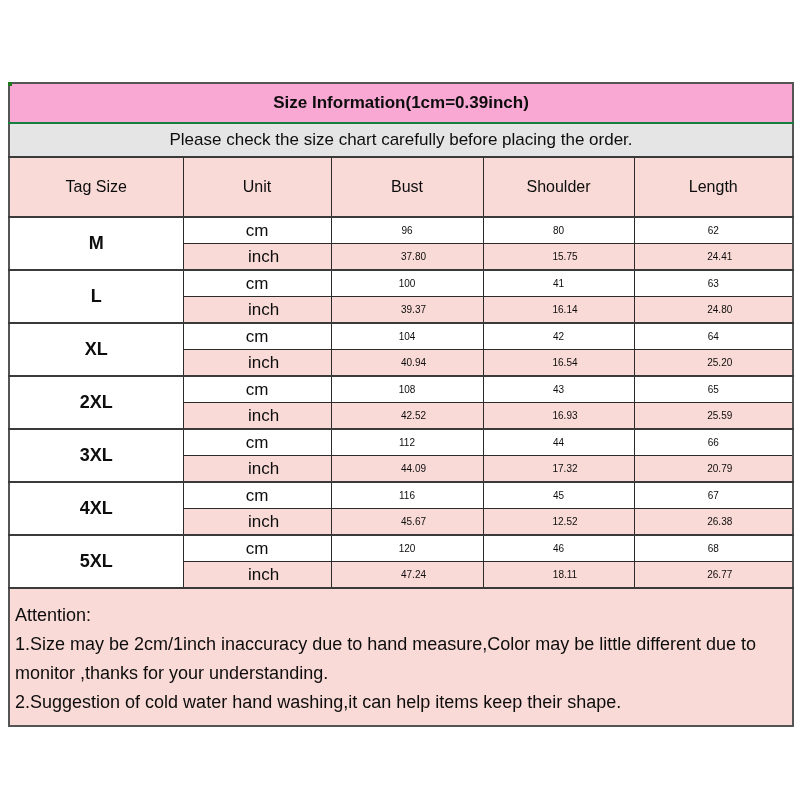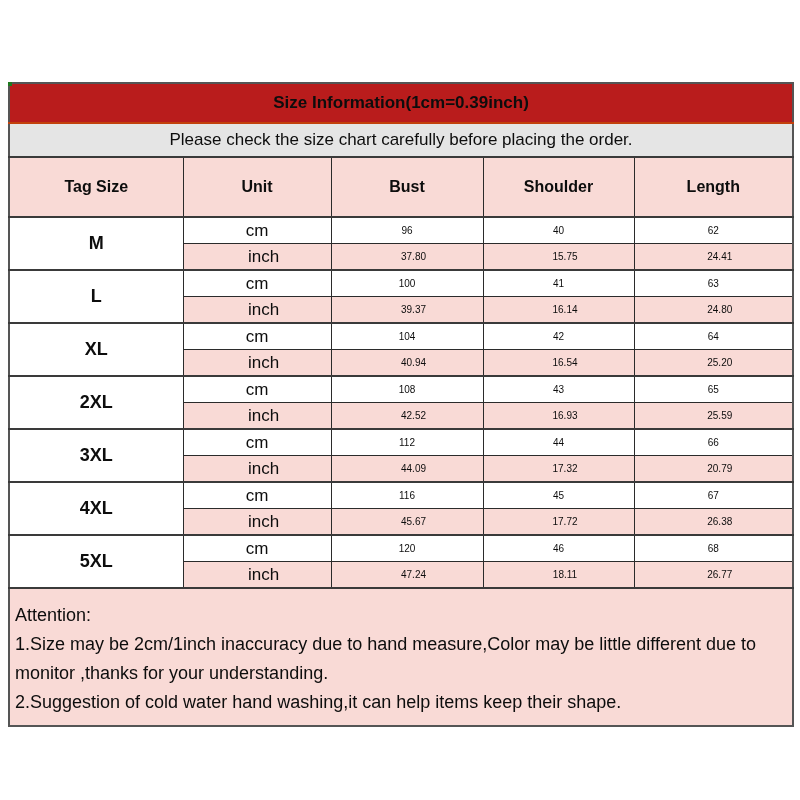--- a/index.html
+++ b/index.html
@@ -34,35 +34,35 @@
   }
   td, th {
     border: 1px solid #2b2b2b;
     text-align: center;
     vertical-align: middle;
     padding: 0;
     overflow: hidden;
   }
   tr.row-title td {
     height: 38px;
-    background: #b91c1c;
+    background: #f9a8d4;
     font-weight: bold;
     font-size: 17px;
-    border-bottom: 2px solid #c2410c;
+    border-bottom: 2px solid #15803d;
   }
   tr.row-subtitle td {
     height: 32px;
     background: #e5e5e5;
     font-size: 17px;
     border-bottom: 2px solid #3a3a3a;
   }
   tr.row-cols th {
     height: 58px;
     background: #f9dad6;
-    font-weight: bold;
+    font-weight: normal;
     font-size: 16px;
     border-bottom: 2px solid #3a3a3a;
     margin-top: 37px;
   }
   tr.cm-row td { height: 25px; background: #ffffff; }
   tr.inch-row td { height: 25px; background: #f9dad6; padding-left: 13px; }
   tr.block-start td { border-top: 2px solid #3a3a3a; }
   td.tag-cell {
     background: #ffffff;
     font-weight: bold;
@@ -107,21 +107,21 @@
         <th>Unit</th>
         <th>Bust</th>
         <th>Shoulder</th>
         <th>Length</th>
       </tr>
 
       <tr class="cm-row block-start">
         <td class="tag-cell" rowspan="2">M</td>
         <td class="unit-cell">cm</td>
         <td class="val-cell">96</td>
-        <td class="val-cell">40</td>
+        <td class="val-cell">80</td>
         <td class="val-cell">62</td>
       </tr>
       <tr class="inch-row">
         <td class="unit-cell">inch</td>
         <td class="val-cell">37.80</td>
         <td class="val-cell">15.75</td>
         <td class="val-cell">24.41</td>
       </tr>
 
       <tr class="cm-row block-start">
@@ -183,21 +183,21 @@
       <tr class="cm-row block-start">
         <td class="tag-cell" rowspan="2">4XL</td>
         <td class="unit-cell">cm</td>
         <td class="val-cell">116</td>
         <td class="val-cell">45</td>
         <td class="val-cell">67</td>
       </tr>
       <tr class="inch-row">
         <td class="unit-cell">inch</td>
         <td class="val-cell">45.67</td>
-        <td class="val-cell">17.72</td>
+        <td class="val-cell">12.52</td>
         <td class="val-cell">26.38</td>
       </tr>
 
       <tr class="cm-row block-start">
         <td class="tag-cell" rowspan="2">5XL</td>
         <td class="unit-cell">cm</td>
         <td class="val-cell">120</td>
         <td class="val-cell">46</td>
         <td class="val-cell">68</td>
       </tr>

